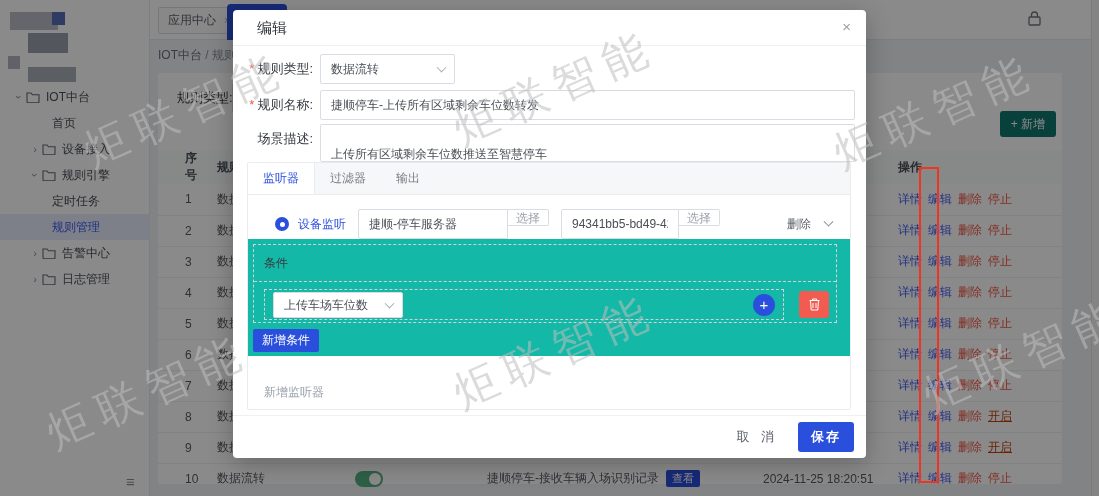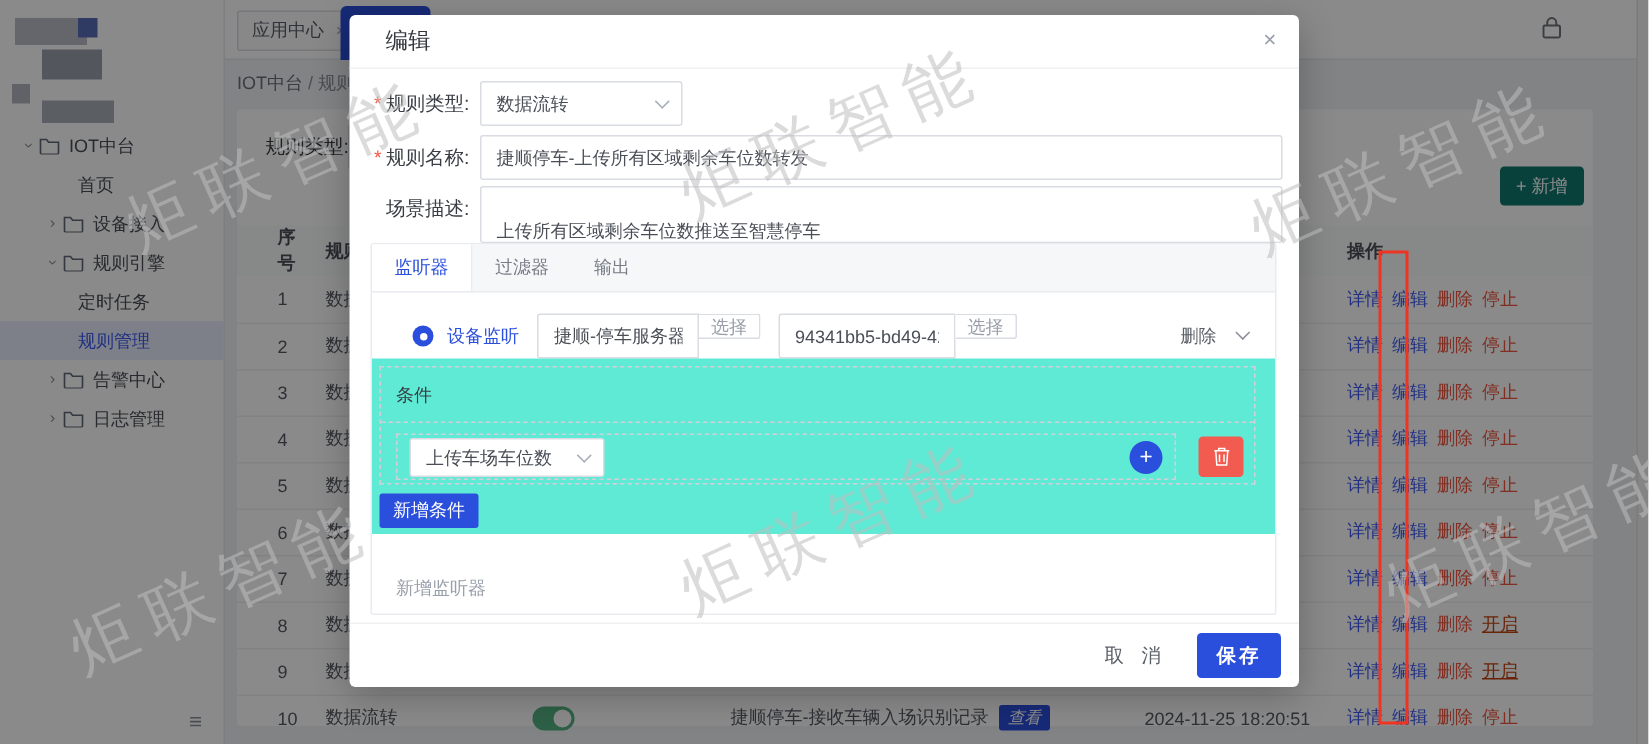--- a/index.html
+++ b/index.html
@@ -43,21 +43,21 @@
   table.rules th { height:24px; background:#fafbfc; font-weight:600; color:#4a4f57; text-align:left; padding:0 0 0 9px; font-size:12px; }
   table.rules th.c1 { padding-left:27px; }
   table.rules td { height:31px; border-bottom:1px solid #eef0f3; padding:0 0 0 9px; color:#555a63; white-space:nowrap; overflow:hidden; }
   table.rules td.c1 { padding-left:27px; }
   .act { margin-right:6px; cursor:pointer; }
   .act.blue { color:#3d5af1; }
   .act.red { color:#f15642; }
   .act.green { color:#c2410c;text-decoration:underline; }
   .switch { display:inline-block; width:28px; height:16px; border-radius:9px; background:#55b184; position:relative; vertical-align:middle; cursor:pointer; }
   .switch::after { content:""; position:absolute; right:2px; top:2px; width:12px; height:12px; border-radius:50%; background:#fff; }
-  .badge-view { display:inline-block; margin-left:7px; padding:1px 6px; background:#2b4fdd; color:#fff; border-radius:2px; font-size:11px; cursor:pointer;font-style:italic; }
+  .badge-view { display:inline-block; margin-left:7px; padding:1px 6px; background:#2b4fdd; color:#fff; border-radius:2px; font-size:11px; cursor:pointer; }
   .scrollbar { position:absolute; right:0; top:0; width:8px; height:496px; background:#f4f4f4; border-left:1px solid #e3e3e3; }
 
   
   .overlay { position:absolute; inset:0; background:rgba(0,0,0,0.46); z-index:10; }
   .modal { position:absolute; left:233px; top:10px; width:633px; height:448px; background:#fff; border-radius:4px; box-shadow:0 6px 24px rgba(0,0,0,.25); z-index:20; }
   .m-head { position:absolute; top:0; left:0; right:0; height:36px; border-bottom:1px solid #f0f0f0; }
   .m-title { position:absolute; left:24px; top:0; line-height:36px; font-size:15px; color:#33373d; font-weight:500; }
   .m-close { position:absolute; right:15px; top:0; line-height:34px; font-size:15px; color:#9aa0ab; cursor:pointer; }
   .f-row { position:absolute; left:0; height:30px; }
   .f-label { position:absolute; left:0; width:80px; text-align:right; line-height:30px; font-size:13px; color:#383c43; }
@@ -74,21 +74,21 @@
   .dev-row { position:absolute; top:46px; left:0; right:0; height:30px; display:flex; align-items:center; padding:0 18px 0 27px; }
   .radio { width:14px; height:14px; border-radius:50%; background:#2b4fdd; position:relative; flex:none; cursor:pointer; }
   .radio::after { content:""; position:absolute; left:4.5px; top:4.5px; width:5px; height:5px; border-radius:50%; background:#fff; }
   .radio-label { color:#2b4fdd; margin-left:9px; flex:none; }
   .igroup { display:flex; margin-left:12px; flex:none; }
   .igroup .inp { border-radius:2px 0 0 2px; }
   .btn-sel { height:17px; padding:0 8px; border:1px solid #d9dce2; border-left:none; border-radius:0 2px 2px 0; background:#fff; color:#9aa0ab; font-size:12px; cursor:pointer; }
   .spacer { flex:1; }
   .del-link { color:#5a5f68; cursor:pointer; flex:none; }
   .chev-inline { display:inline-block; width:7px; height:7px; border-right:1px solid #8a8f99; border-bottom:1px solid #8a8f99; transform:rotate(45deg) translate(-2px,-2px); margin-left:14px; flex:none; cursor:pointer; }
-  .cond { position:absolute; top:76px; left:0; right:0; height:117px; background:#5eead4; }
+  .cond { position:absolute; top:76px; left:0; right:0; height:117px; background:#14b8a6; }
   .cond-outer { position:absolute; left:5px; right:13px; top:5px; height:79px; border:1px dashed #cdd1d9; }
   .cond-title { height:37px; line-height:37px; border-bottom:1px dashed #cdd1d9; padding-left:10px; color:#383c43; }
   .cond-row { position:absolute; left:10px; right:52px; top:44px; height:31px; border:1px dashed #cdd1d9; display:flex; align-items:center; padding:0 8px; }
   .cond-sel { width:130px; height:26px; line-height:24px; }
   .btn-plus { margin-left:auto; width:22px; height:22px; border-radius:50%; border:none; background:#2b4fdd; color:#fff; font-size:15px; line-height:20px; cursor:pointer; }
   .btn-trash { position:absolute; right:7px; top:46px; width:30px; height:27px; border:none; border-radius:3px; background:#f25b4f; color:#fff; cursor:pointer; display:flex; align-items:center; justify-content:center; }
   .btn-add-cond { position:absolute; left:5px; bottom:4px; height:23px; padding:0 9px; background:#2b4fdd; color:#fff; border:none; border-radius:2px; font-size:12px; cursor:pointer; }
   .add-listener { position:absolute; left:16px; top:221px; color:#98a0ab; cursor:pointer; }
   .m-foot { position:absolute; left:0; right:0; bottom:0; height:43px; border-top:1px solid #f0f0f0; display:flex; justify-content:flex-end; align-items:center; gap:20px; padding-right:12px; }
   .btn-cancel { background:none; border:none; color:#5a5f68; font-size:13px; cursor:pointer; letter-spacing:4px; }
@@ -334,21 +334,21 @@
     <div class="c-tabs" id="mtabs">
         <div class="mtab active">监听器</div>
         <div class="mtab">过滤器</div>
         <div class="mtab">输出</div>
       </div>
 
     <div class="dev-row">
       <span class="radio"></span>
       <span class="radio-label">设备监听</span>
       <span class="igroup">
-        <input class="inp" style="width: 108px;" value="捷顺-停车服务器">
+        <input class="inp" style="width: 150px;" value="捷顺-停车服务器">
         <button class="btn-sel">选择</button>
       </span>
       <span class="igroup">
         <input class="inp" style="width: 118px;" value="94341bb5-bd49-4279-87">
         <button class="btn-sel">选择</button>
       </span>
       <span class="spacer"></span>
       <span class="del-link">删除</span>
       <span class="chev-inline"></span>
     </div>

